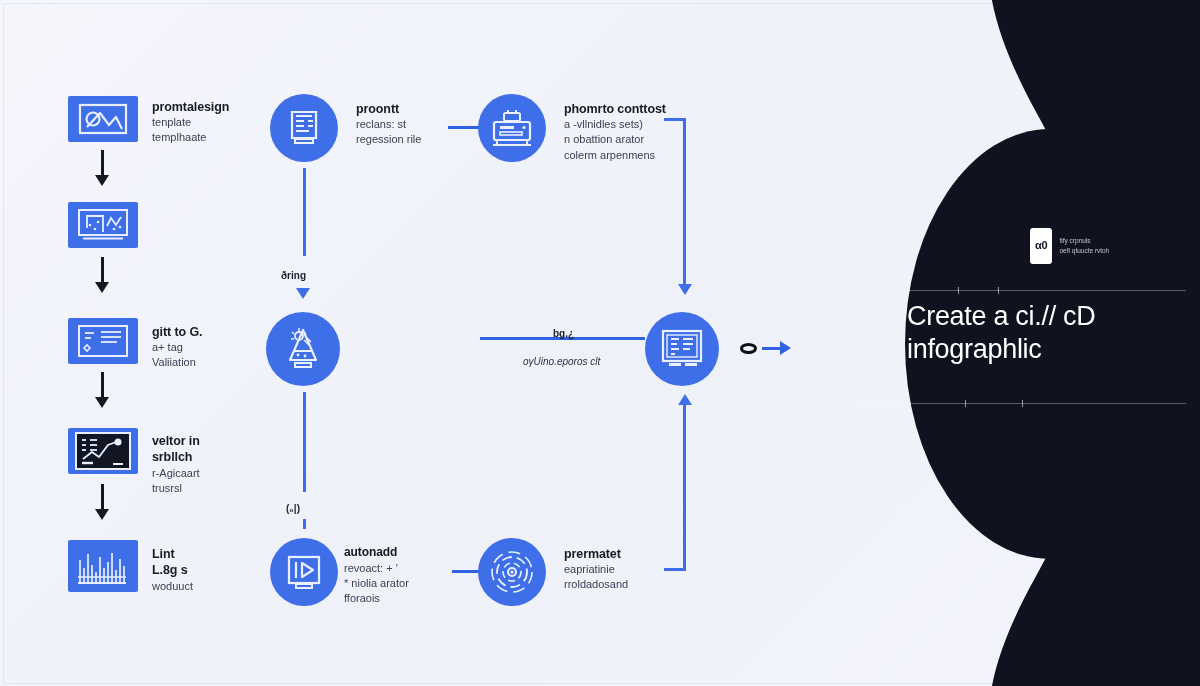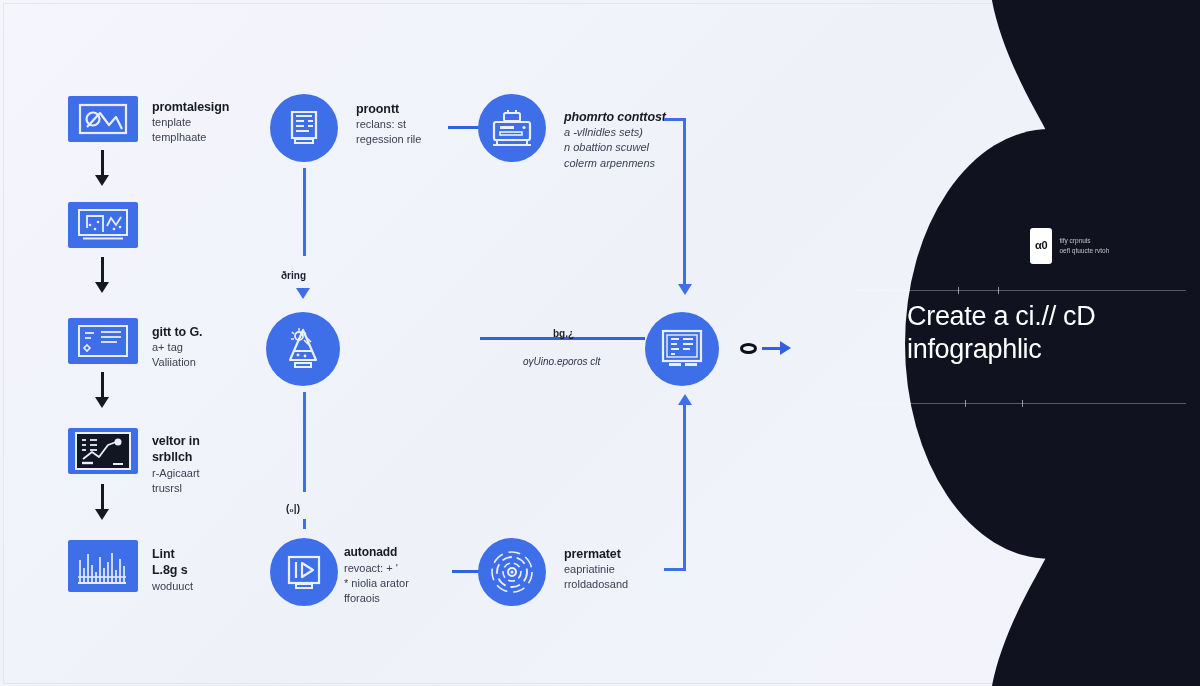--- a/index.html
+++ b/index.html
@@ -348,24 +348,24 @@
         <line x1="28" y1="4" x2="28" y2="7" stroke="#eaf0ff" stroke-width="2"></line>
         <rect x="12" y="20" width="14" height="3" fill="#eaf0ff"></rect>
         <rect x="12" y="26" width="22" height="3" fill="none" stroke="#eaf0ff" stroke-width="1.6"></rect>
         <circle cx="36" cy="21.5" r="1.6" fill="#eaf0ff"></circle>
         <line x1="9" y1="34" x2="9" y2="39" stroke="#eaf0ff" stroke-width="2"></line>
         <line x1="39" y1="34" x2="39" y2="39" stroke="#eaf0ff" stroke-width="2"></line>
         <line x1="5" y1="39" x2="43" y2="39" stroke="#eaf0ff" stroke-width="2"></line>
       </svg>
     </span>
   </div>
-  <div class="label" style="left:564px; top:109px; width:130px;font-style:italic;">
+  <div class="label" style="left:564px; top:101px; width:130px;">
     <div class="t1">phomrto conttost</div>
     <div class="t2">a -vllnidles sets)</div>
-    <div class="t3">n obattion scuwel</div>
+    <div class="t3">n obattion arator</div>
     <div class="t4">colerm arpenmens</div>
   </div>
 
   <div class="conn v thin" style="left:683px; top:118px; height:170px;"></div>
   <div class="conn h thin" style="left:664px; top:118px; width:22px;"></div>
   <div class="arrowhead ah-down-blue" style="left:678px; top:284px;"></div>
 
   <div class="conn v thin" style="left:303px; top:168px; height:88px;"></div>
   <div class="tiny-note" style="left:281px; top:270px;text-align:right;">ðring</div>
   <div class="arrowhead ah-down-blue" style="left:296px; top:288px;"></div>

